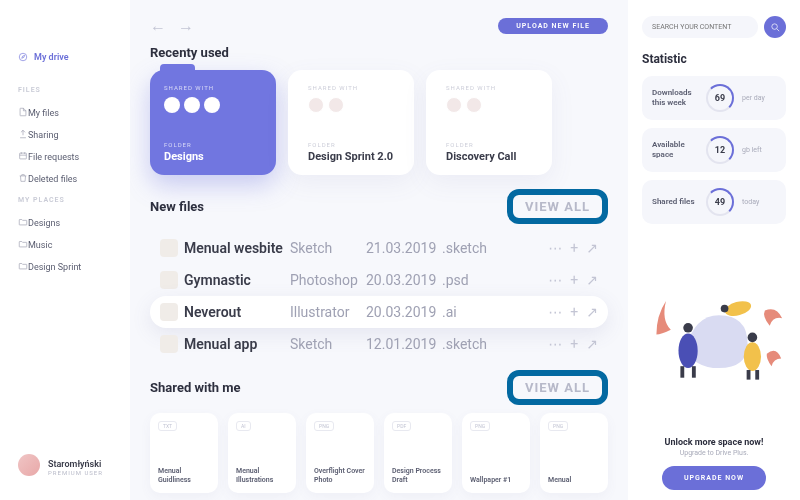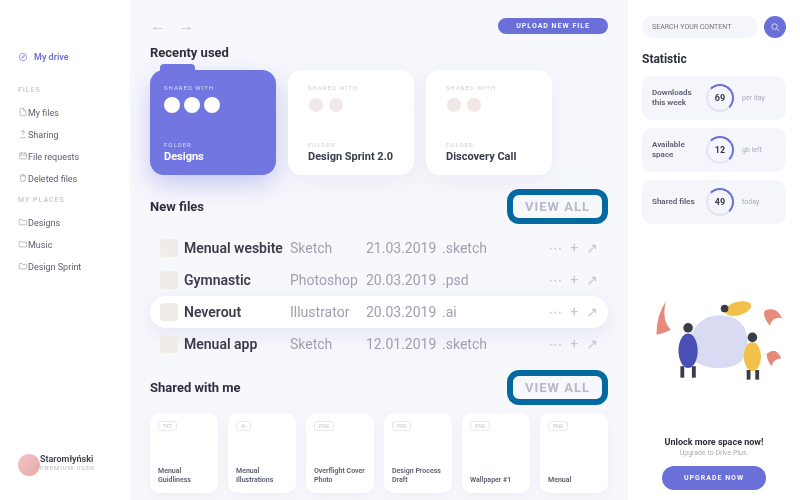--- a/index.html
+++ b/index.html
@@ -5,21 +5,21 @@
 * { margin:0; padding:0; box-sizing:border-box; font-family: -apple-system, BlinkMacSystemFont, "Segoe UI", Roboto, sans-serif; }
 body { background:#fff; width:800px; height:500px; overflow:hidden; }
 .app { display:flex; height:500px; }
 
 .sidebar { width:130px; background:#fff; padding:20px 0 10px 18px; display:flex; flex-direction:column; font-size:9px; border-radius:14px 0 0 14px;}
 .sb-active { color:#6b6fd8; font-weight:600; display:flex; align-items:center; gap:6px; margin-bottom:18px;margin-top:32px;}
 .sb-head { color:#c9cbd6; font-size:7px; letter-spacing:1px; margin:6px 0 8px 0; font-weight:600;}
 .sb-item { color:#5a5d70; display:flex; align-items:center; padding:5px 0; cursor:pointer;}
 .sb-item .ico { width:10px; height:10px; color:#9698aa; }
 .sb-spacer { flex:1; }
-.sb-user { display:flex; align-items:flex-start; padding-bottom:14px;}
+.sb-user { display:flex; align-items:flex-end; gap:8px; padding-bottom:14px;}
 .sb-user .av { width:22px; height:22px; border-radius:50%; background:linear-gradient(135deg,#f0c5c5,#e8a8a8); }
 .sb-user .nm { font-size:9px; font-weight:600; color:#3a3c4a;}
 .sb-user .rl { font-size:6px; color:#b9bbc9; letter-spacing:1px;}
 
 .main { flex:1; background:#f7f8fc; padding:16px 20px 10px 20px; overflow:hidden; display:flex; flex-direction:column;}
 .top { display:flex; align-items:center; margin-bottom:10px;}
 .arrows { display:flex; gap:12px; color:#c3c5d4;}
 .arrows span{cursor:pointer;}
 .upload-btn { margin-left:auto; background:#6b6fd8; color:#fff; font-size:7px; font-weight:600; letter-spacing:1px; padding:4px 18px; border-radius:16px; cursor:pointer;}
 .h1 { font-size:13px; font-weight:700; color:#2d2f3e; margin-bottom:10px;}

